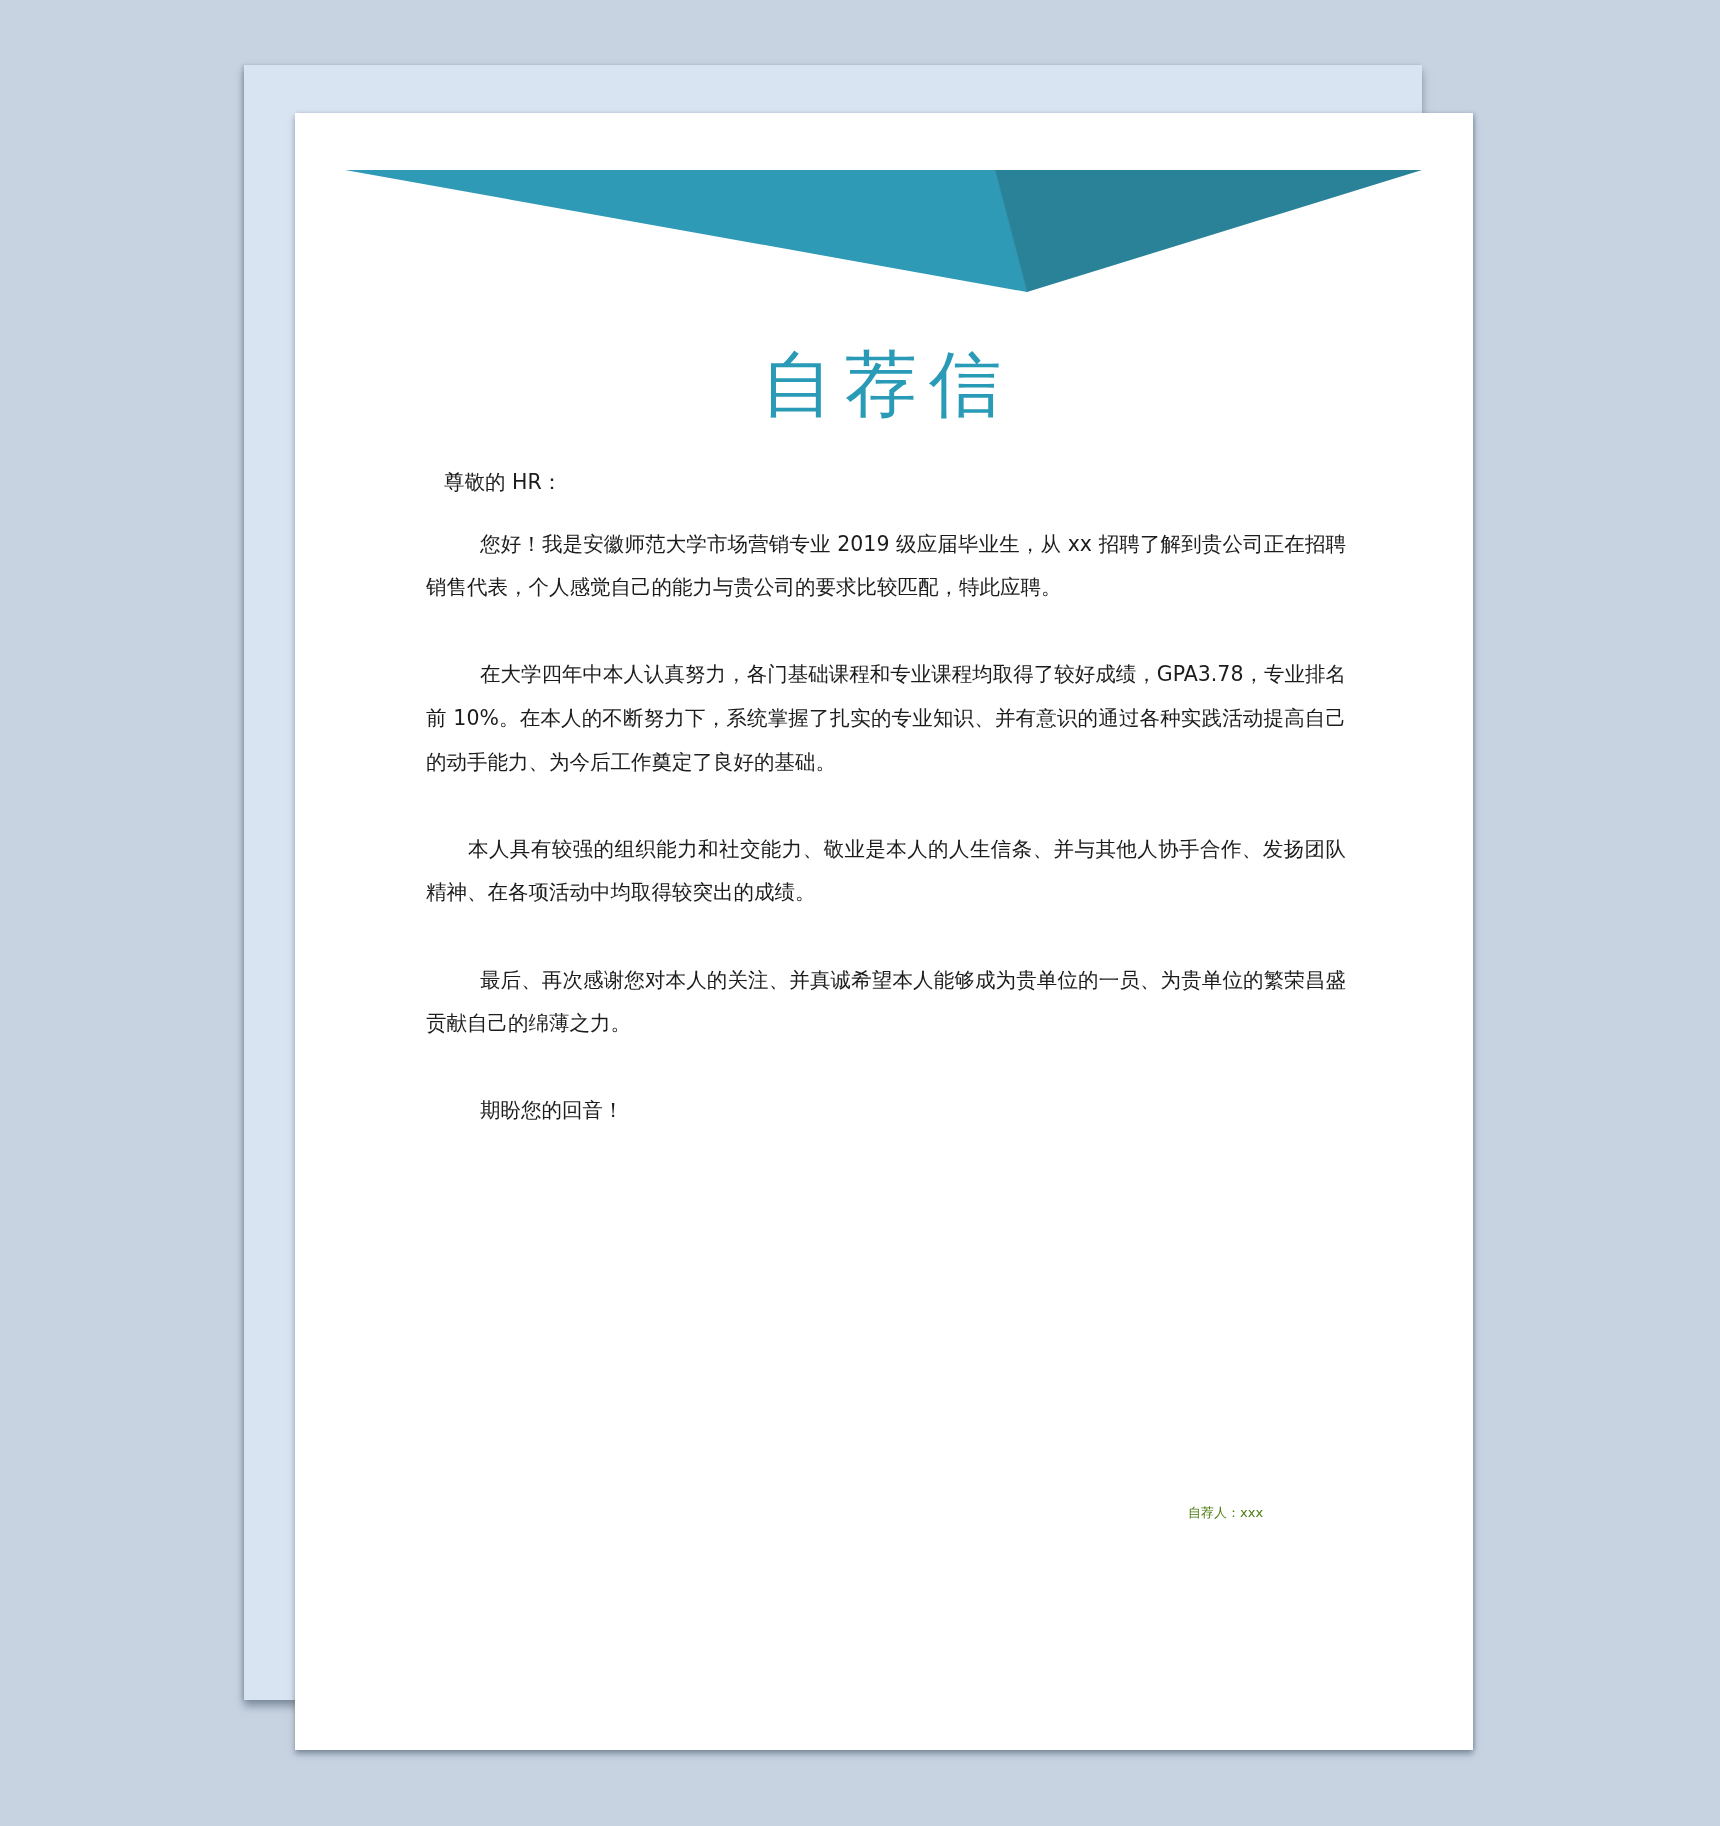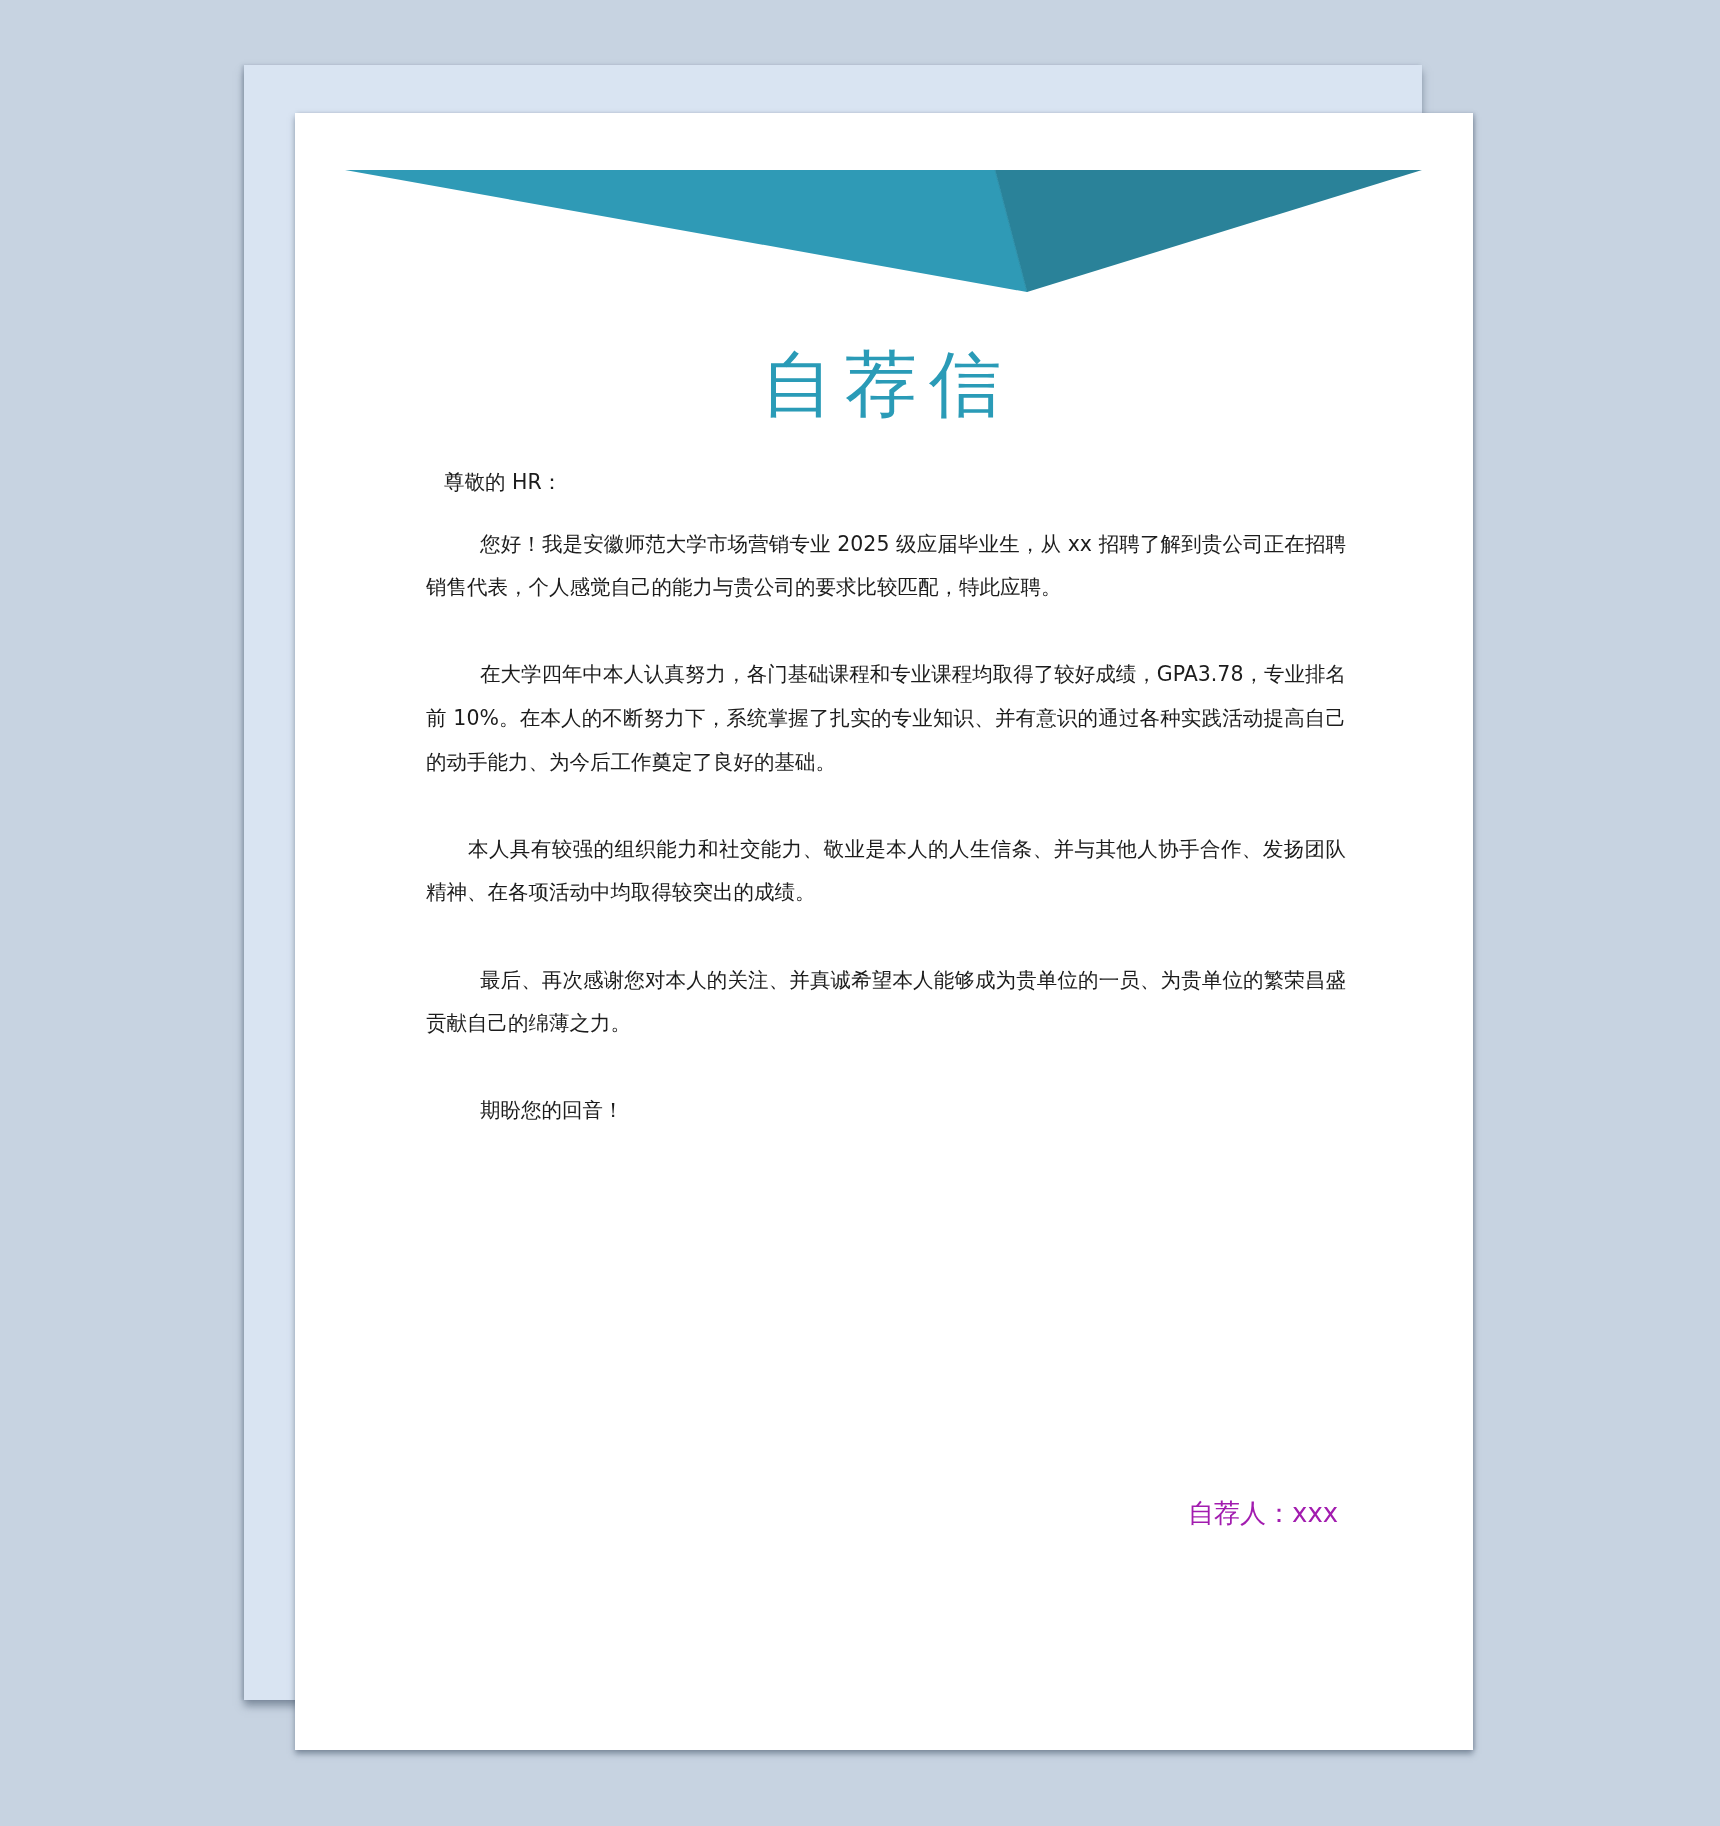--- a/index.html
+++ b/index.html
@@ -75,44 +75,44 @@
       margin: 18px;
       text-indent: 0;
     }
     .body-text .first-para {
       margin-bottom: 43.6px;
     }
     .signature {
       position: absolute;
       left: 893px;
       top: 1380px;
-      font-size: 26px;
+      font-size: 13px;
       line-height: 40px;
-      color: #a21caf;
+      color: #4d7c0f;
       white-space: nowrap;
     }
   </style>
 </head>
 <body>
 
 <div class="back-sheet"></div>
 
 <div class="page">
 
   <svg class="banner" viewBox="0 0 1178 300" width="1178" height="300">
     <polygon points="50,57 700,57 732,179" fill="#2f9ab6"></polygon>
     <polygon points="700,57 1127,57 732,179" fill="#2a8299"></polygon>
     <line x1="700" y1="57" x2="732" y2="179" stroke="#2c8ea8" stroke-width="1"></line>
   </svg>
 
   <div class="title" style="color:#2a9bb7;">自荐信</div>
 
   <div class="body-text">
     <p class="greeting">尊敬的 HR：</p>
-    <p class="first-para">您好！我是安徽师范大学市场营销专业 2025 级应届毕业生，从 xx 招聘了解到贵公司正在招聘销售代表，个人感觉自己的能力与贵公司的要求比较匹配，特此应聘。</p>
+    <p class="first-para">您好！我是安徽师范大学市场营销专业 2019 级应届毕业生，从 xx 招聘了解到贵公司正在招聘销售代表，个人感觉自己的能力与贵公司的要求比较匹配，特此应聘。</p>
     <p>在大学四年中本人认真努力，各门基础课程和专业课程均取得了较好成绩，GPA3.78，专业排名前 10%。在本人的不断努力下，系统掌握了扎实的专业知识、并有意识的通过各种实践活动提高自己的动手能力、为今后工作奠定了良好的基础。</p>
     <p class="indent-small">本人具有较强的组织能力和社交能力、敬业是本人的人生信条、并与其他人协手合作、发扬团队精神、在各项活动中均取得较突出的成绩。</p>
     <p>最后、再次感谢您对本人的关注、并真诚希望本人能够成为贵单位的一员、为贵单位的繁荣昌盛贡献自己的绵薄之力。</p>
     <p>期盼您的回音！</p>
   </div>
 
   <div class="signature">自荐人：xxx</div>
 </div>
 
 </body></html>

